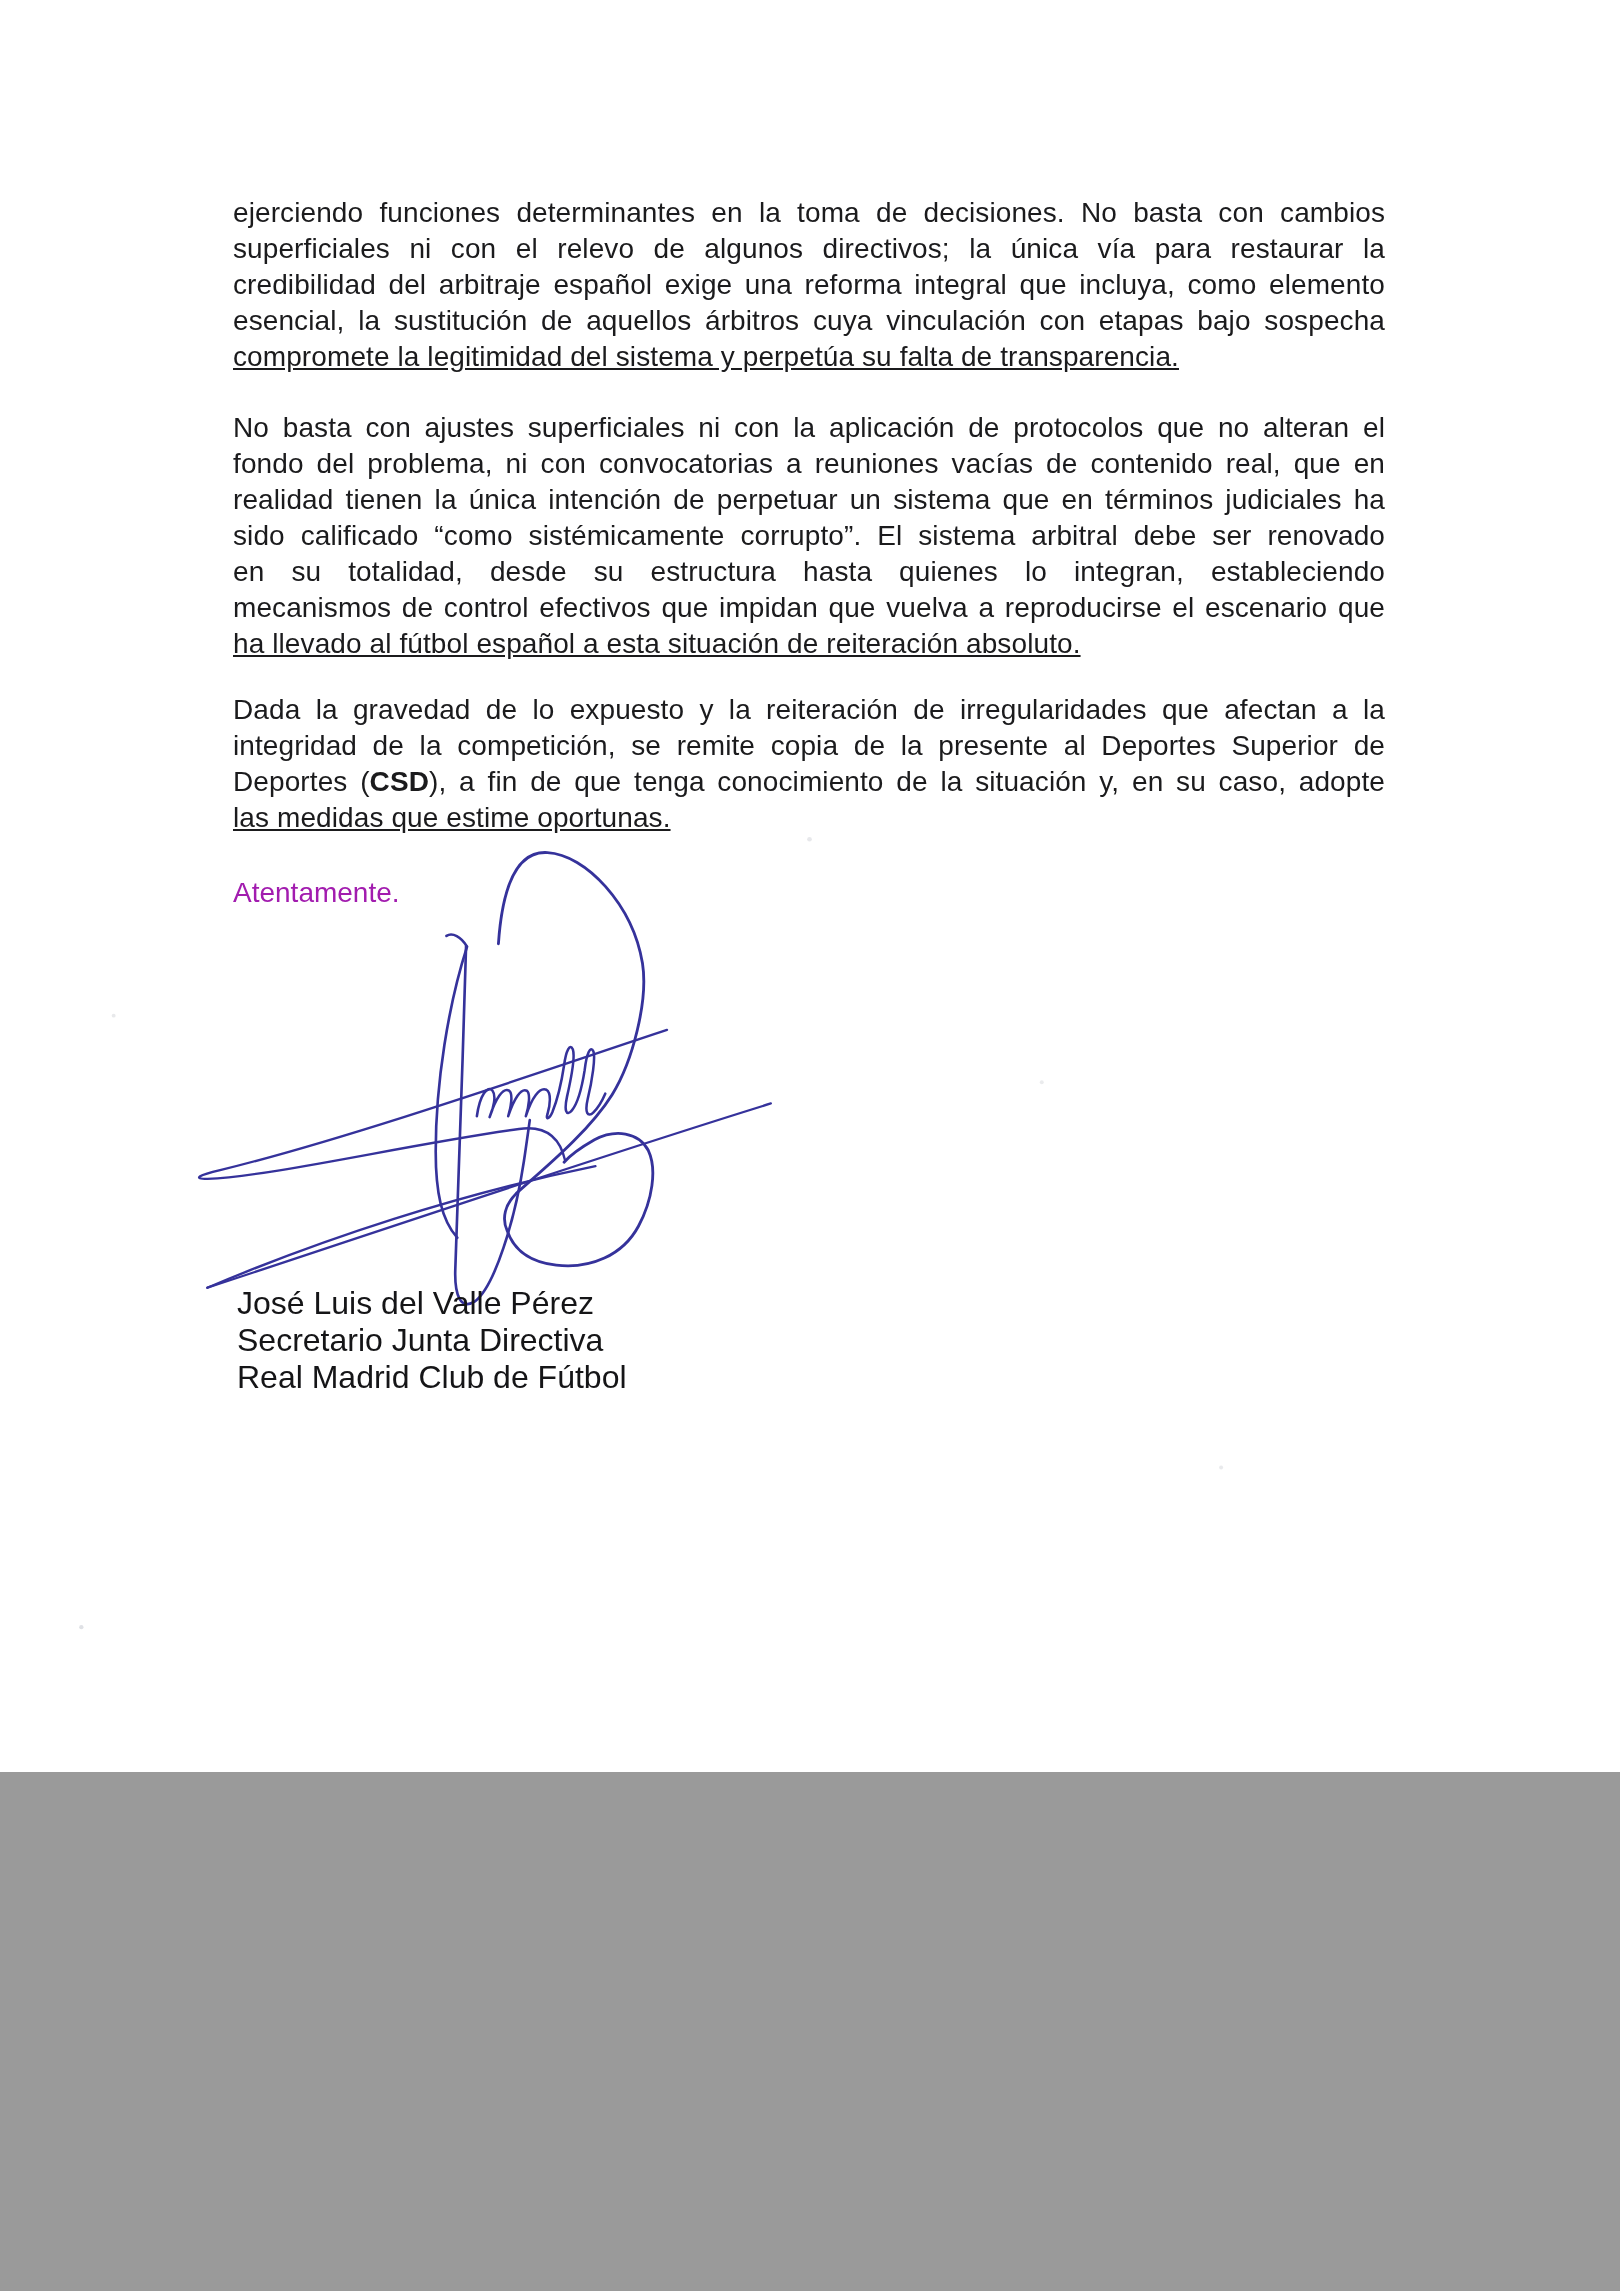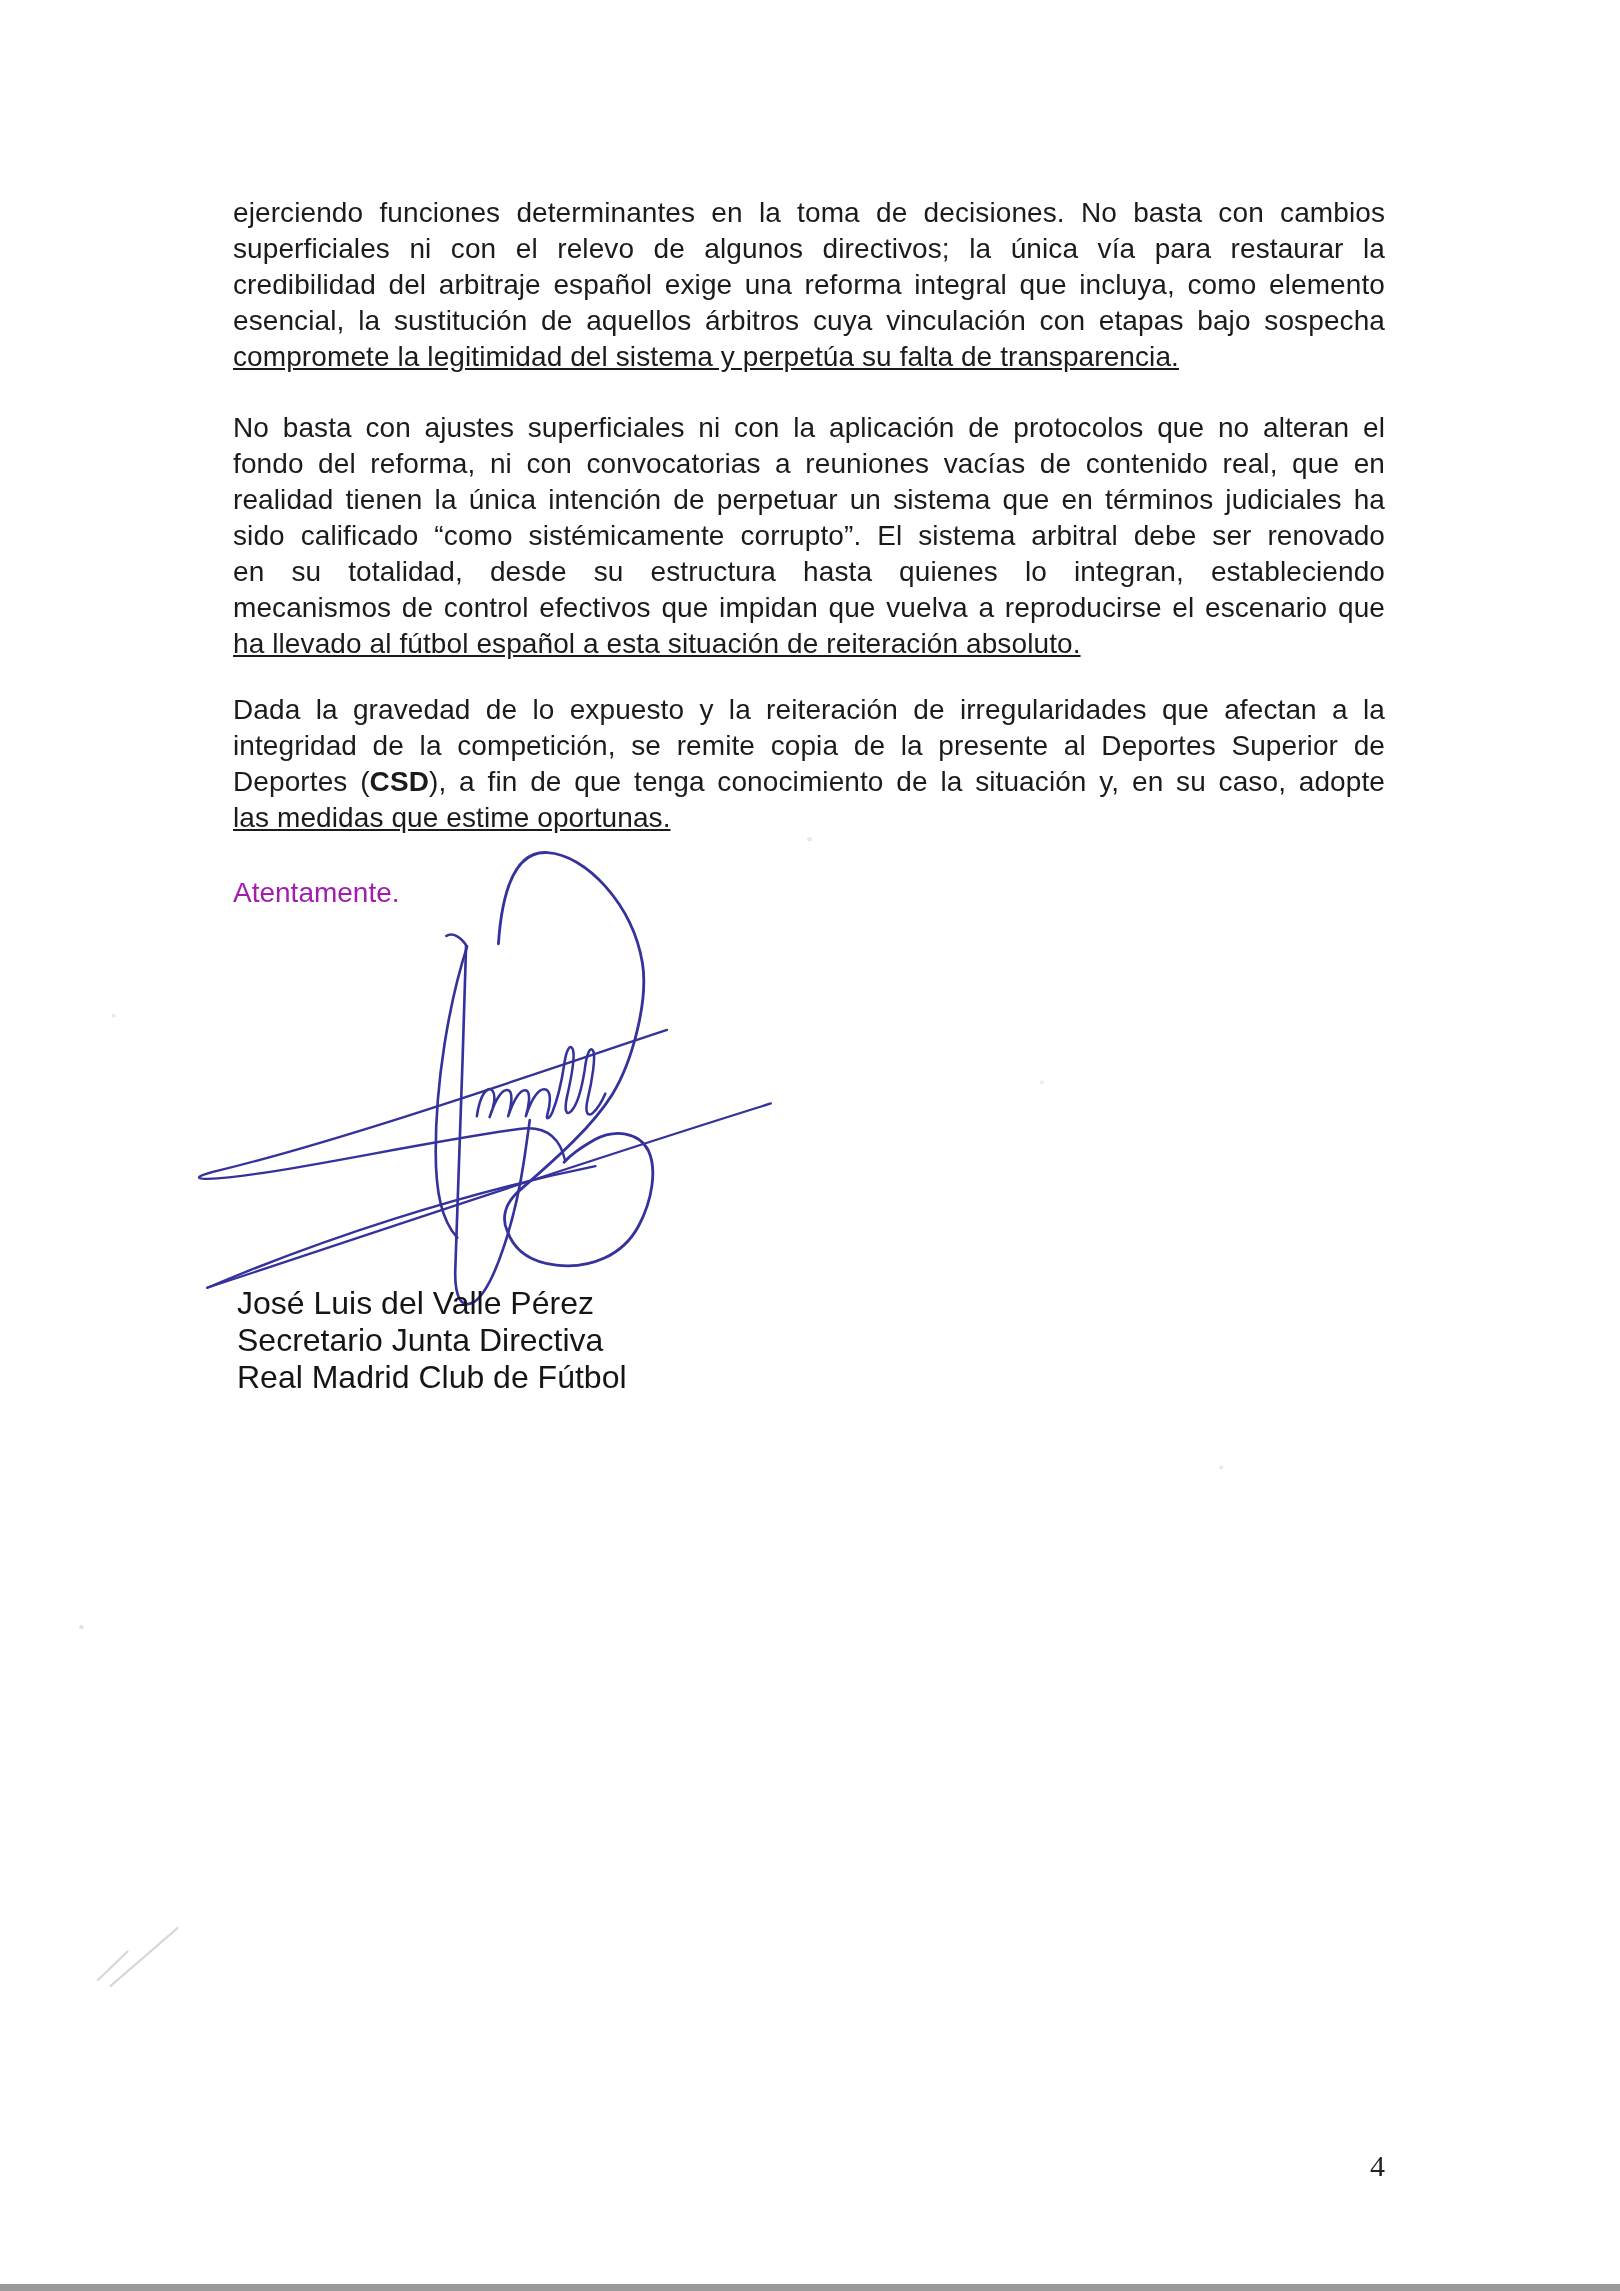--- a/index.html
+++ b/index.html
@@ -1,18 +1,18 @@
 <!DOCTYPE html>
 <html><head>
 <meta charset="utf-8">
 <style>
   html,body{margin:0;padding:0;background:#9a9a9a;}
   .page{
     position:relative;
-    width:1620px;height:2284px;
+    width:1620px;height:1772px;
     background:#ffffff;
     font-family:"Liberation Sans","DejaVu Sans",sans-serif;
     color:#1b1b1d;
     overflow:hidden;
     margin:0 auto;
   }
   .textblock{
     position:absolute;
     left:233px;width:1152px;
     font-size:28px;line-height:36px;
@@ -68,21 +68,21 @@
 
   <div class="textblock" id="para-1">
       <div class="line">ejerciendo funciones determinantes en la toma de decisiones. No basta con cambios</div>
       <div class="line">superficiales ni con el relevo de algunos directivos; la única vía para restaurar la</div>
       <div class="line">credibilidad del arbitraje español exige una reforma integral que incluya, como elemento</div>
       <div class="line">esencial, la sustitución de aquellos árbitros cuya vinculación con etapas bajo sospecha</div>
       <div class="line last">compromete la legitimidad del sistema y perpetúa su falta de transparencia.</div>
     </div>
   <div class="textblock" id="para-2">
       <div class="line">No basta con ajustes superficiales ni con la aplicación de protocolos que no alteran el</div>
-      <div class="line">fondo del reforma, ni con convocatorias a reuniones vacías de contenido real, que en</div>
+      <div class="line">fondo del problema, ni con convocatorias a reuniones vacías de contenido real, que en</div>
       <div class="line">realidad tienen la única intención de perpetuar un sistema que en términos judiciales ha</div>
       <div class="line">sido calificado “como sistémicamente corrupto”. El sistema arbitral debe ser renovado</div>
       <div class="line">en su totalidad, desde su estructura hasta quienes lo integran, estableciendo</div>
       <div class="line">mecanismos de control efectivos que impidan que vuelva a reproducirse el escenario que</div>
       <div class="line last">ha llevado al fútbol español a esta situación de reiteración absoluto.</div>
     </div>
   <div class="textblock" id="para-3">
       <div class="line">Dada la gravedad de lo expuesto y la reiteración de irregularidades que afectan a la</div>
       <div class="line">integridad de la competición, se remite copia de la presente al Deportes Superior de</div>
       <div class="line"><span>Deportes (</span><b>CSD</b><span>), a fin de que tenga conocimiento de la situación y, en su caso, adopte</span></div>

